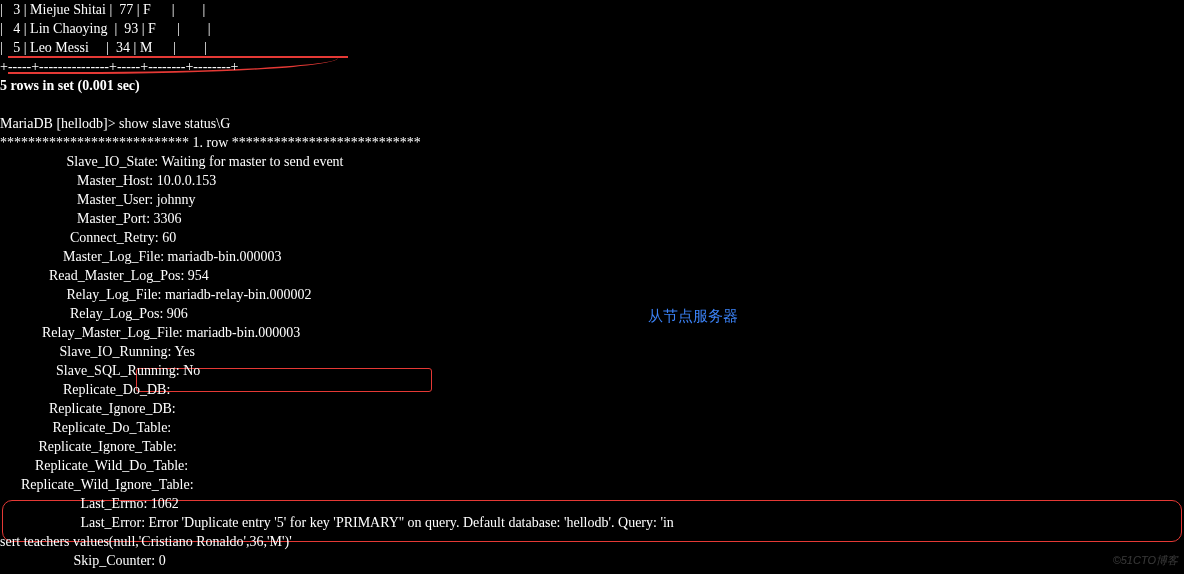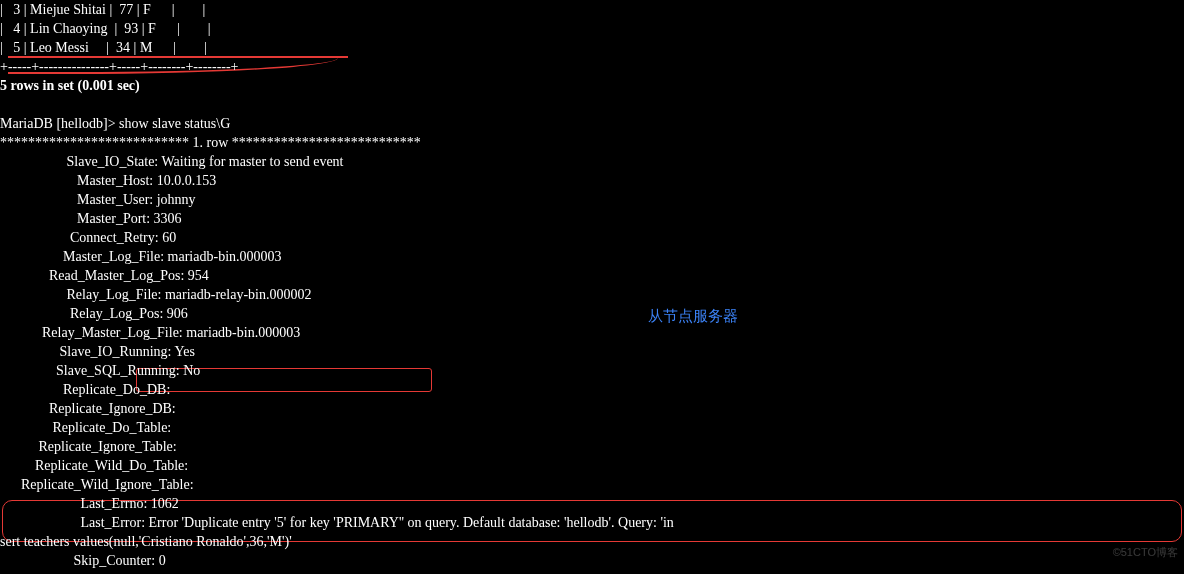--- a/index.html
+++ b/index.html
@@ -28,25 +28,26 @@
     left: 620px;
     top: 306px;
     font-family: Liberation Sans, sans-serif;
     font-size: 15px;
     z-index: 3;
     margin-left: 28px;
   }
   .watermark {
     position: absolute;
     right: 6px;
-    bottom: 12px;
+    bottom: 4px;
     color: rgba(255,255,255,0.22);
     font-family: "Microsoft YaHei", sans-serif;
     font-size: 11px;
     z-index: 3;
+    font-style: italic;
   }
   
   .anno {
     position: absolute;
     border: 1px solid #e53935;
     z-index: 1;
     pointer-events: none;
   }
   .redline1 { 
     left: 8px; top: 56px; width: 340px; height: 6px;

